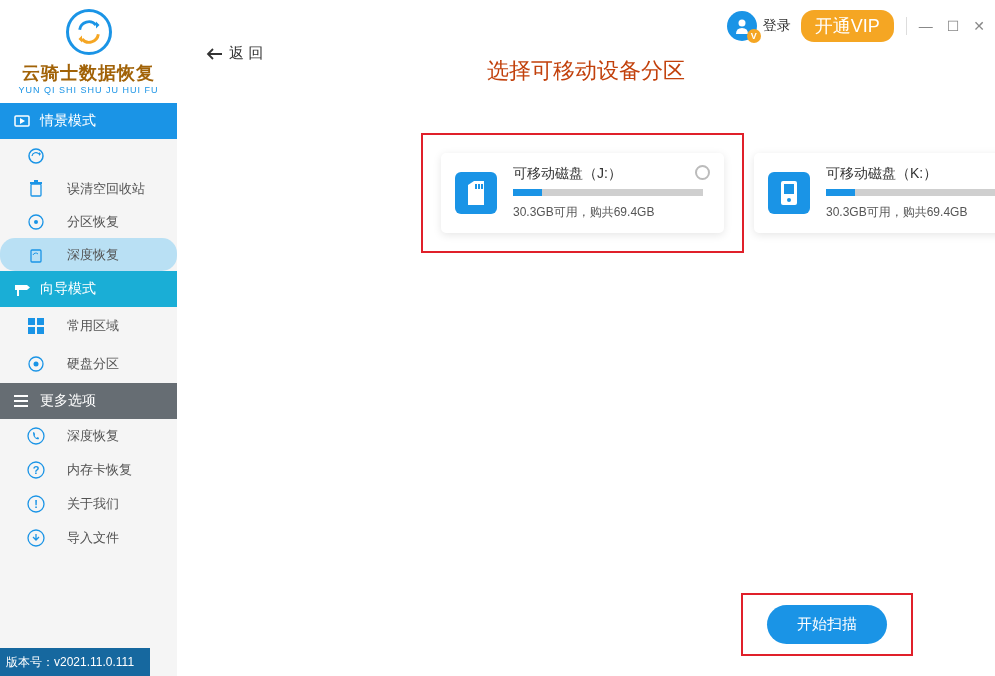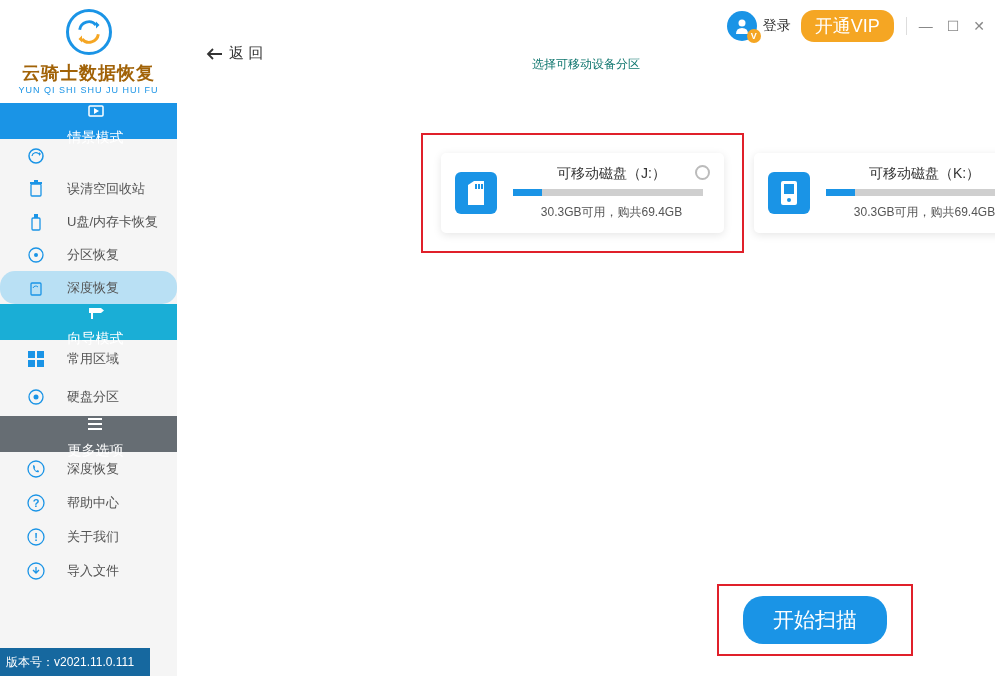--- a/index.html
+++ b/index.html
@@ -6,21 +6,21 @@
     body { width: 995px; height: 676px; display: flex; overflow: hidden; background: #fff; }
     
     .sidebar { width: 177px; height: 100%; background: linear-gradient(180deg, #fff 0%, #fff 103px, #f5f5f5 103px); display: flex; flex-direction: column; }
     
     .logo-area { height: 103px; display: flex; flex-direction: column; align-items: center; justify-content: center; background: #fff; }
     .logo-circle { width: 46px; height: 46px; border-radius: 50%; border: 3px solid #1a94e6; display: flex; align-items: center; justify-content: center; position: relative; }
     .logo-circle svg { width: 28px; height: 28px; }
     .logo-title { color: #a16207; font-size: 18px; font-weight: bold; margin-top: 6px; letter-spacing: 1px; }
     .logo-sub { color: #1a94e6; font-size: 9px; letter-spacing: 1px; }
     
-    .section-header { height: 36px; display: flex; align-items: center; padding-left: 14px; color: #fff; font-size: 14px; gap: 10px; flex-direction: column; }
+    .section-header { height: 36px; display: flex; align-items: center; padding-left: 14px; color: #fff; font-size: 14px; gap: 10px; }
     .section-header.blue { background: #1a94e6; }
     .section-header.teal { background: #1aaed6; }
     .section-header.gray { background: #666d73; }
     .section-header svg, .section-header .ham { width: 16px; height: 16px; flex-shrink: 0; }
     
     .menu-item { height: 33px; display: flex; align-items: center; padding-left: 26px; gap: 21px; color: #535353; font-size: 13px; cursor: pointer; }
     .menu-item.active { background: #b9e0f4; border-radius: 15px; }
     .menu-item .icon { width: 20px; height: 20px; flex-shrink: 0; display: flex; align-items: center; justify-content: center; }
     
     .version-bar { margin-top: auto; height: 28px; background: #16689f; color: #fff; font-size: 12px; display: flex; align-items: center; padding-left: 6px; width: 150px; }
@@ -32,38 +32,38 @@
     .avatar { width: 30px; height: 30px; border-radius: 50%; background: #1a94e6; position: relative; display: flex; align-items: center; justify-content: center; }
     .avatar-badge { position: absolute; right: -4px; bottom: -2px; width: 14px; height: 14px; border-radius: 50%; background: #f5a623; color: #fff; font-size: 9px; display: flex; align-items: center; justify-content: center; font-weight: bold; }
     .login-text { font-size: 14px; color: #333; }
     .vip-btn { background: #f5a623; color: #fff; border-radius: 13px; padding: 4px 14px; font-size: 18px; border: none; cursor: pointer; }
     .divider { width: 1px; height: 18px; background: #ddd; margin: 0 2px; }
     .win-controls { display: flex; gap: 14px; color: #888; }
     .win-controls span { cursor: pointer; font-size: 14px; }
     
     .back-link { position: absolute; top: 44px; left: 28px; display: flex; align-items: center; gap: 6px; color: #333; font-size: 15px; cursor: pointer; }
     
-    .page-title { position: absolute; top: 56px; left: 50%; transform: translateX(-50%); font-size: 12px; color: #0f766e; }
+    .page-title { position: absolute; top: 56px; left: 50%; transform: translateX(-50%); font-size: 22px; color: #c2410c; }
     
     .cards { position: absolute; top: 153px; left: 264px; display: flex; gap: 30px; }
     .highlight-box { border: 2px solid #e0202a; padding: 18px; margin: -20px; }
     .no-highlight { padding: 0; }
     .card { width: 283px; height: 80px; background: #fff; border-radius: 5px; box-shadow: 0 2px 8px rgba(0,0,0,0.1); display: flex; align-items: center; padding: 0 14px; position: relative; cursor: pointer; }
     .card-icon { width: 42px; height: 42px; border-radius: 6px; display: flex; align-items: center; justify-content: center; margin-right: 16px; flex-shrink: 0; }
     .card-icon.sd { background: #1a94e6; }
     .card-icon.hdd { background: #1a94e6; }
-    .card-body { flex: 1; text-align: center; }
+    .card-body { flex: 1; }
     .card-title { font-size: 14px; color: #333; margin-bottom: 6px; }
     .card-bar { width: 190px; height: 7px; background: #cfcfcf; border-radius: 0; overflow: hidden; margin-bottom: 8px; }
     .card-bar-fill { height: 100%; background: #1a94e6; width: 15%; }
     .card-info { font-size: 12px; color: #555; }
     .card-radio { position: absolute; top: 12px; right: 14px; width: 15px; height: 15px; border: 2px solid #bbb; border-radius: 50%; }
     
     .scan-wrap { position: absolute; bottom: 20px; right: 82px; border: 2px solid #e0202a; padding: 10px 24px; }
-    .scan-btn { background: #1a94e6; color: #fff; border: none; border-radius: 20px; padding: 10px 30px; font-size: 21px; cursor: pointer; }
+    .scan-btn { background: #1a94e6; color: #fff; border: none; border-radius: 20px; padding: 10px 30px; font-size: 15px; cursor: pointer; }
     
     .ham { display: flex; flex-direction: column; justify-content: center; gap: 3px; }
     .ham div { height: 2px; background: #fff; width: 14px; }
   </style>
 </head>
 <body>
 
 <div class="sidebar">
   <div class="logo-area">
     <div class="logo-circle">
@@ -101,29 +101,20 @@
         <svg width="16" height="18" viewBox="0 0 16 18">
           <rect x="3" y="4" width="10" height="12" rx="1" fill="none" stroke="#1a94e6" stroke-width="1.3"></rect>
           <rect x="2" y="2" width="12" height="2" fill="#1a94e6"></rect>
           <rect x="6" y="0" width="4" height="2" fill="#1a94e6"></rect>
         </svg>
       </span>
     <span>误清空回收站</span>
   </div>
   <div class="menu-item">
     <span class="icon">
-        <svg width="14" height="18" viewBox="0 0 14 18">
-          <rect x="3" y="5" width="8" height="12" rx="1" fill="none" stroke="#1a94e6" stroke-width="1.3"></rect>
-          <rect x="5" y="1" width="4" height="4" fill="#1a94e6"></rect>
-        </svg>
-      </span>
-    <span>U盘/内存卡恢复</span>
-  </div>
-  <div class="menu-item">
-    <span class="icon">
         <svg width="18" height="18" viewBox="0 0 18 18">
           <circle cx="9" cy="9" r="7" fill="none" stroke="#1a94e6" stroke-width="1.3"></circle>
           <circle cx="9" cy="9" r="2" fill="#1a94e6"></circle>
         </svg>
       </span>
     <span>分区恢复</span>
   </div>
   <div class="menu-item active">
     <span class="icon">
         <svg width="16" height="18" viewBox="0 0 16 18">
@@ -182,21 +173,21 @@
       </span>
     <span>深度恢复</span>
   </div>
   <div class="menu-item" style="height:34px">
     <span class="icon">
         <svg width="18" height="18" viewBox="0 0 18 18">
           <circle cx="9" cy="9" r="8" fill="none" stroke="#1a94e6" stroke-width="1.3"></circle>
           <text x="9" y="13" text-anchor="middle" font-size="11" fill="#1a94e6" font-weight="bold">?</text>
         </svg>
       </span>
-    <span>帮助中心</span>
+    <span>内存卡恢复</span>
   </div>
   <div class="menu-item" style="height:34px">
     <span class="icon">
         <svg width="18" height="18" viewBox="0 0 18 18">
           <circle cx="9" cy="9" r="8" fill="none" stroke="#1a94e6" stroke-width="1.3"></circle>
           <text x="9" y="13" text-anchor="middle" font-size="11" fill="#1a94e6" font-weight="bold">!</text>
         </svg>
       </span>
     <span>关于我们</span>
   </div>

